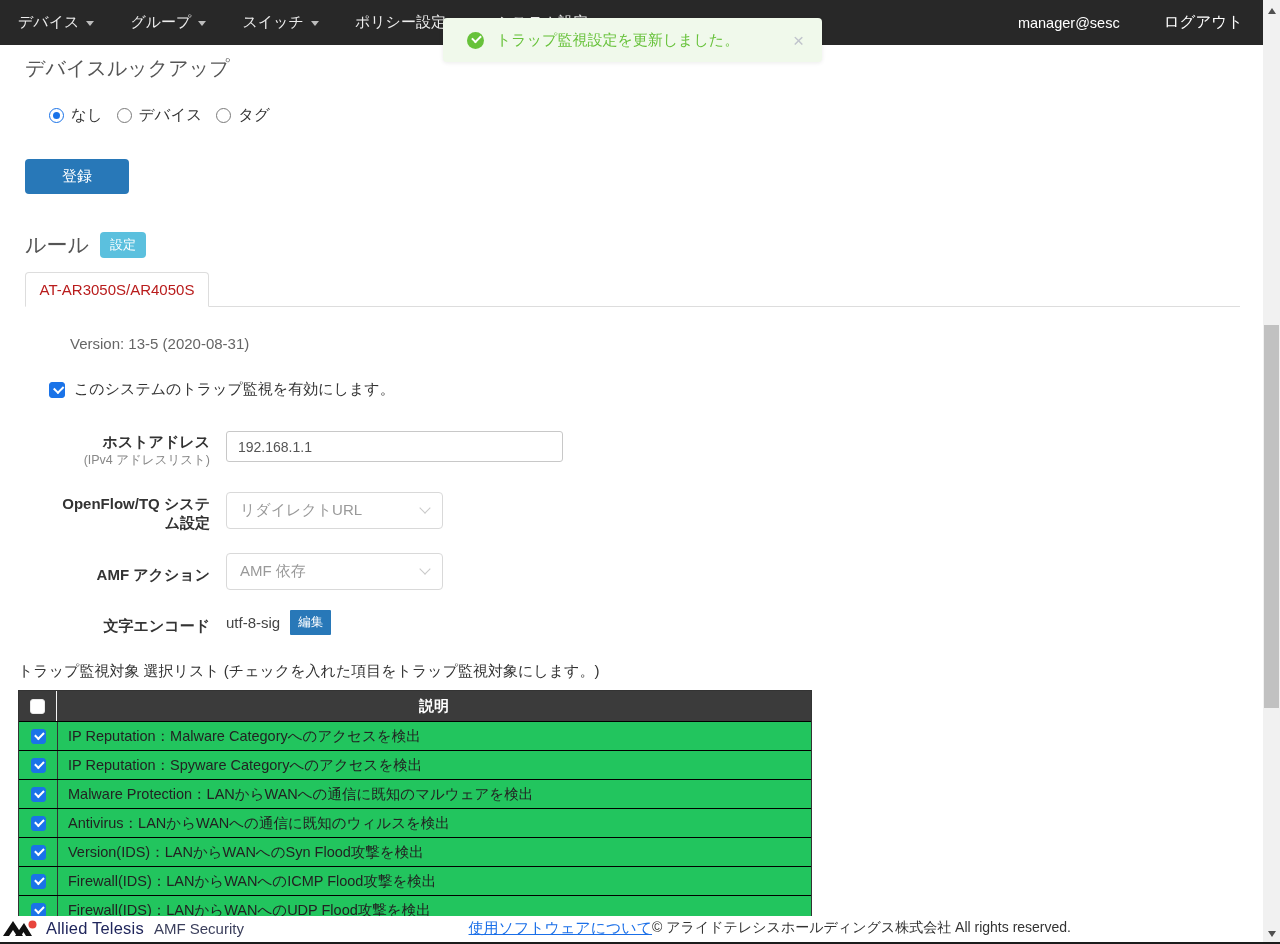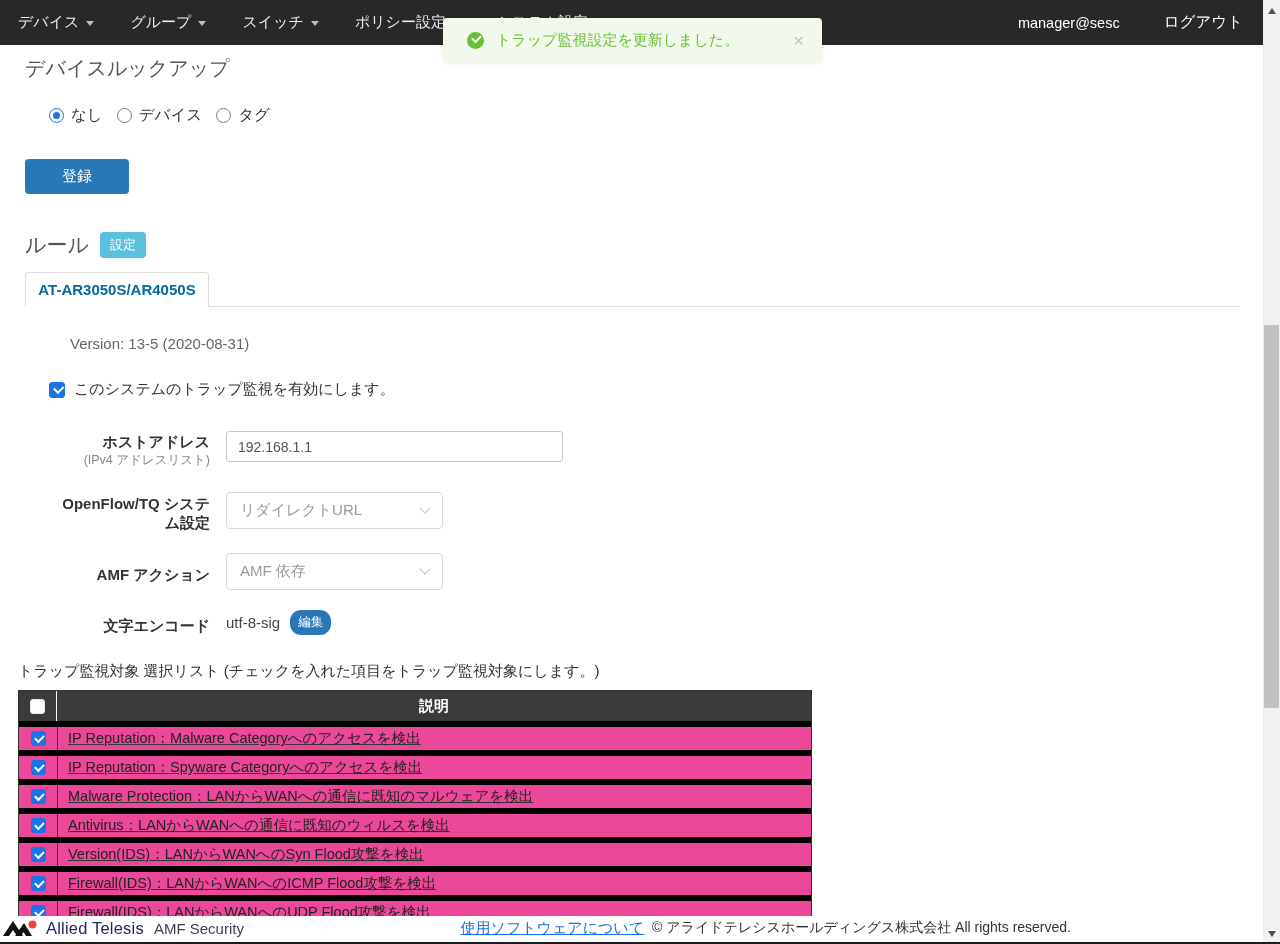--- a/index.html
+++ b/index.html
@@ -41,21 +41,21 @@
 
   .btn-primary { margin-top:33px; display:inline-block; background:#2878b8; color:#fff; font-size:15px;
                  border:none; border-radius:4px; padding:8px 37px; cursor:pointer; font-family:inherit; }
 
   .rule-head { margin-top:37px; display:flex; align-items:center; gap:11px; }
   .badge-info { background:#5bc0de; color:#fff; font-size:13px; padding:4px 10px; border-radius:4px; cursor:pointer; }
 
   .tabstrip { margin-top:13px; width:1215px; border-bottom:1px solid #ddd; display:flex; }
   .tab { width:184px; height:35px; background:#fff; border:1px solid #ddd; border-bottom:1px solid #fff;
          border-radius:4px 4px 0 0; margin-bottom:-1px; display:flex; align-items:center; justify-content:center;
-         color:#0369a1; font-weight:bold; font-size:15px; cursor:pointer; }
+         color:#b91c1c; font-weight:normal; font-size:15px; cursor:pointer; }
   .tab-body { padding:28px 0 0 24px; }
 
   .version { margin-left:21px; color:#666; font-size:15px; }
 
   .enable-row { margin-top:28px; display:flex; align-items:center; gap:9px; font-size:15px; color:#333; }
 
   .checkbox { width:16px; height:16px; border:1.5px solid #7a7a7a; border-radius:3px; background:#fff; position:relative; flex:0 0 auto; cursor:pointer; }
   .checkbox.on { background:#1a73e8; border-color:#1a73e8; }
   .checkbox.on::after { content:""; position:absolute; left:3.5px; top:2.5px; width:7px; height:4.5px;
                         border-left:2px solid #fff; border-bottom:2px solid #fff; transform:rotate(-45deg); }
@@ -65,44 +65,44 @@
   .flabel { width:161px; text-align:right; font-weight:bold; color:#333; font-size:15px; line-height:1.3; flex:0 0 auto;margin-top:6px; }
   .fsub { display:block; font-weight:400; color:#888; font-size:12.5px; }
   .text-input { margin-left:16px; width:337px; height:31px; border:1px solid #c8c8c8; border-radius:3px;
                 padding:0 11px; font-size:14px; color:#555; font-family:inherit; }
   .select-box { margin-left:16px; width:217px; height:37px; border:1px solid #d9d9d9; border-radius:4px;
                 display:flex; align-items:center; justify-content:space-between; padding:0 13px; cursor:pointer; background:#fff; }
   .select-value { color:#999; font-size:15px; }
   .select-caret { width:8px; height:8px; border-right:1.5px solid #c9c9c9; border-bottom:1.5px solid #c9c9c9;
                   transform:rotate(45deg); margin-top:-4px; }
   .enc-value { margin-left:16px; color:#444; font-size:15px; }
-  .btn-edit { margin-left:10px; background:#2878b8; color:#fff; border:none; border-radius:11px;
+  .btn-edit { margin-left:10px; background:#2878b8; color:#fff; border:none; border-radius:1px;
               font-size:12.5px; padding:4px 8px; cursor:pointer; font-family:inherit; }
 
   .table-section { margin-top:27px; margin-left:-7px; }
   .table-caption { color:#333; font-size:15px; }
   .ttable { margin-top:9px; width:794px; border:1px solid #333; }
   .theader { display:flex; height:30px; background:#3b3b3b; align-items:center; }
   .th-check { width:38px; display:flex; justify-content:center; border-right:1px solid #f5f5f5; height:100%; align-items:center; }
   .th-check .checkbox { border:1px solid #e8e8e8; background:#fff; width:15px; height:15px; }
   .th-desc { flex:1; text-align:center; color:#fff; font-size:15px; font-weight:600; }
-  .trow { display:flex; height:29px; border-top:6px solid #000000; align-items:stretch; background:#ec4899;text-decoration:underline; }
+  .trow { display:flex; height:29px; border-top:1px solid #000000; align-items:stretch; background:#22c55e; }
   .tcell-check { width:38px; display:flex; justify-content:center; align-items:center; }
   .tcell-check .checkbox { width:15px; height:15px; }
   .tcell-check .checkbox.on::after { left:3px; top:2.5px; width:6.5px; height:4px; }
   .tcell-desc { flex:1; border-left:1px solid #333; display:flex; align-items:center; padding-left:10px;
                 font-size:14.5px; color:#222; }
 
   
   .footer { position:absolute; left:0; bottom:0; width:1081px; height:26px; background:#fff;
             display:flex; align-items:center; padding:0 8px 2px 2px; z-index:4; }
   .logo { display:flex; align-items:center; gap:6px; }
   .brand-text { font-size:16.5px; color:#20265c; letter-spacing:.2px; }
   .product-text { margin-left:10px; font-size:15px; color:#3b3f5c; }
-  .foot-right { margin-left:auto; display:flex; align-items:center; gap:8px; padding-right:2px; }
+  .foot-right { margin-left:auto; display:flex; align-items:center; padding-right:2px; }
   .foot-link { color:#1a6fe8; font-size:15px; text-decoration:underline; cursor:pointer; }
   .copyright { color:#333; font-size:14px;text-align:right; }
 
   
   .scrollbar { position:absolute; top:0; right:0; width:17px; height:944px; background:#f1f1f1; z-index:30; }
   .sb-up, .sb-down { position:absolute; left:0; width:17px; height:17px; display:flex; align-items:center; justify-content:center; }
   .sb-up { top:2px; } .sb-down { bottom:2px; }
   .tri-up { width:0; height:0; border-left:4.5px solid transparent; border-right:4.5px solid transparent; border-bottom:6px solid #505050; }
   .tri-down { width:0; height:0; border-left:4.5px solid transparent; border-right:4.5px solid transparent; border-top:6px solid #505050; }
   .sb-thumb { position:absolute; left:1px; top:325px; width:15px; height:383px; background:#c1c1c1; }

